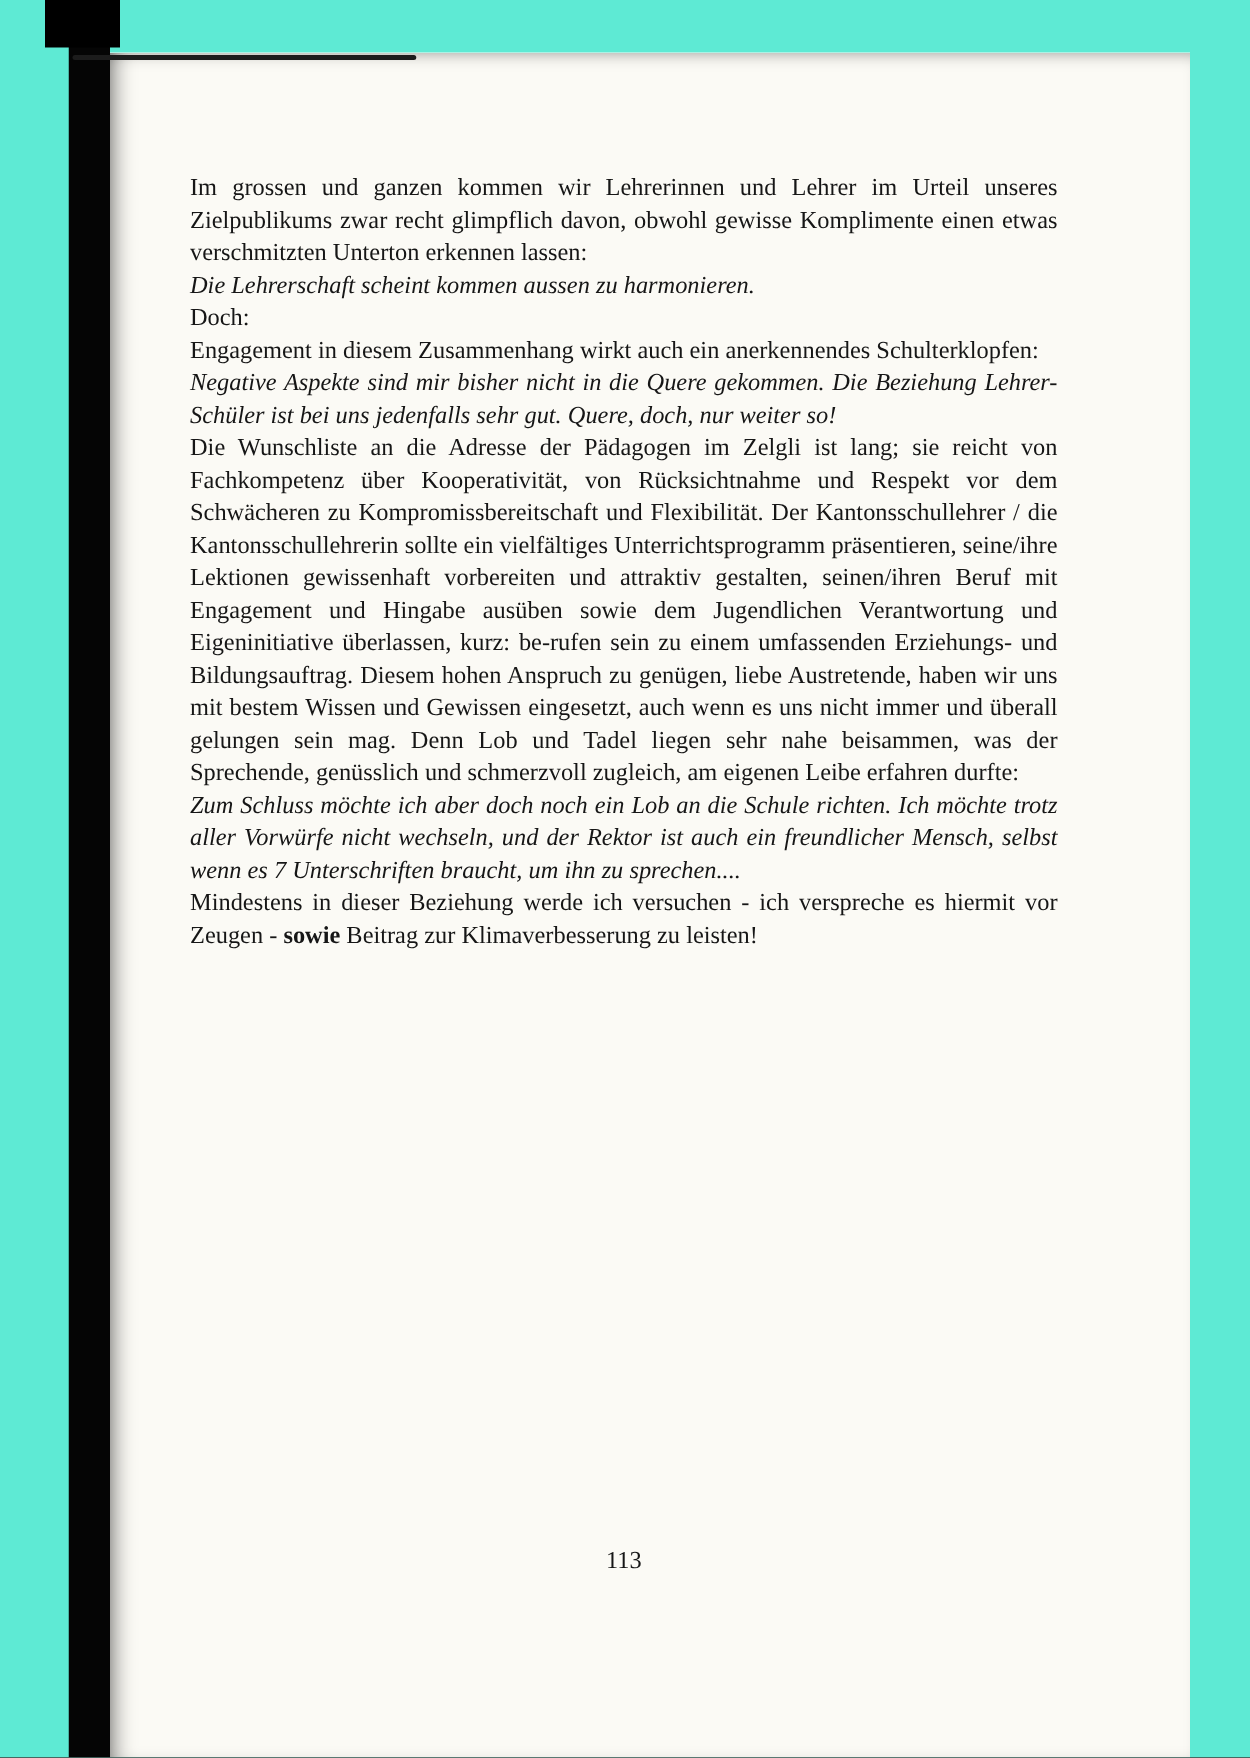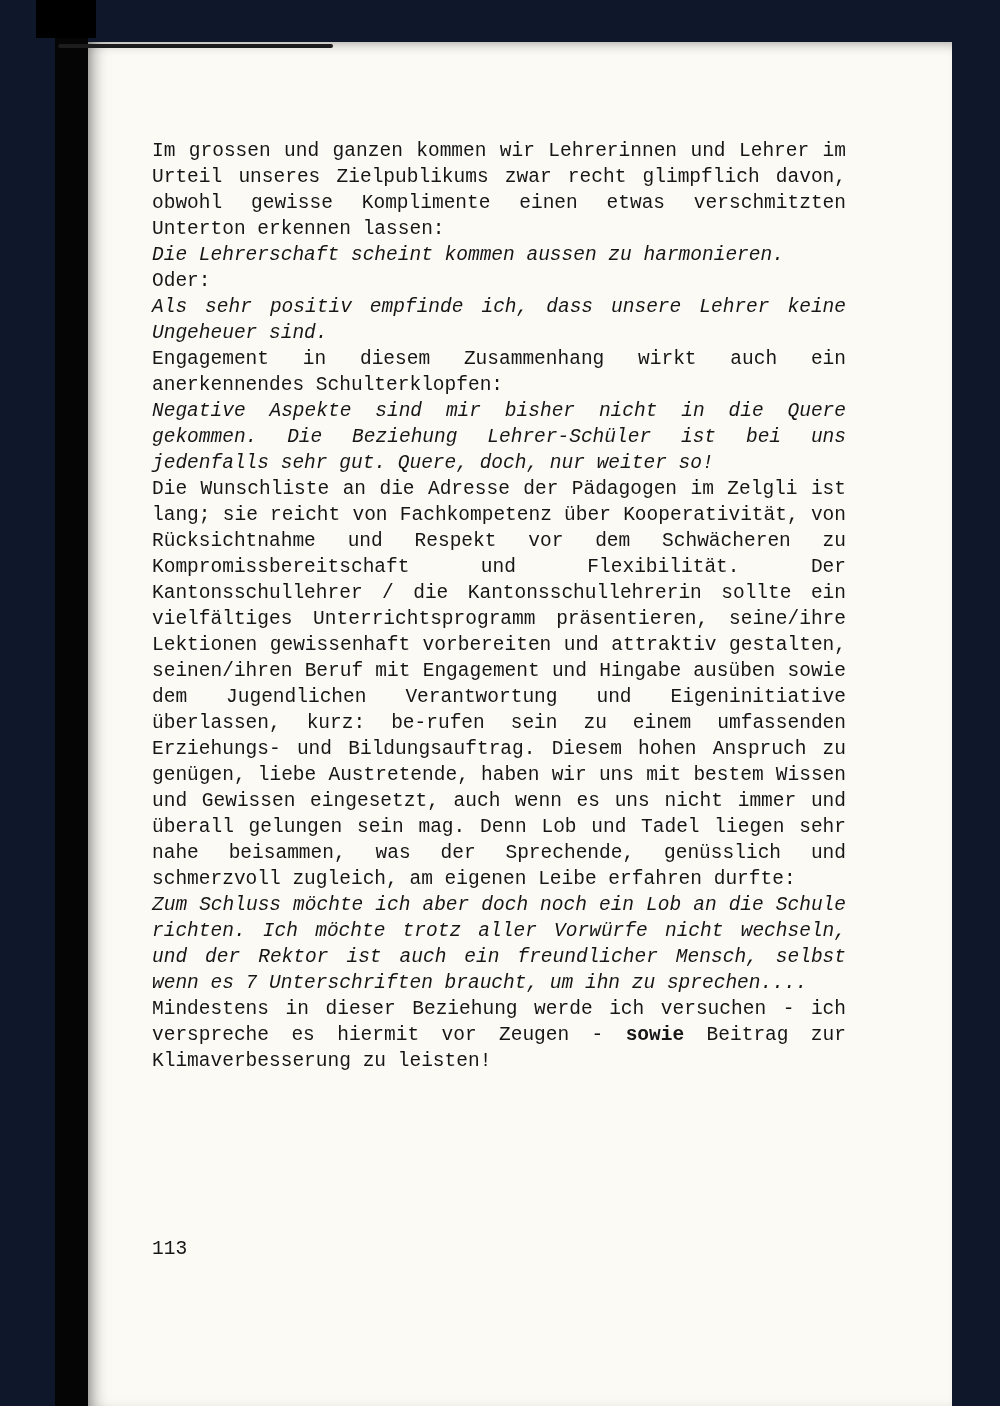--- a/index.html
+++ b/index.html
@@ -4,23 +4,23 @@
 <style>
   html, body {
     margin: 0;
     padding: 0;
     background: #000;
   }
   .canvas {
     position: relative;
     width: 1000px;
     height: 1406px;
-    background: #0f172a;
+    background: #5eead4;
     overflow: hidden;
-    font-family: Liberation Mono, monospace;
+    font-family: Liberation Serif, serif;
   }
   .scan-page {
     position: absolute;
     left: 88px;
     top: 42px;
     width: 864px;
     height: 1364px;
     background: #fbfaf5;
     box-shadow: inset 14px 0 18px -12px rgba(0,0,0,0.55),
                 inset 0 10px 14px -10px rgba(0,0,0,0.35);
@@ -68,37 +68,36 @@
     font-style: italic;
   }
   .text-block b {
     font-weight: bold;
   }
   .page-number {
     position: absolute;
     left: 64px;
     top: 1196px;
     width: 694px;
-    text-align: left;
+    text-align: center;
     font-size: 19.5px;
     color: #161616;
   }
 </style>
 </head>
 <body>
 
 <div class="canvas">
   <div class="binding-strip"></div>
   <div class="corner-artifact"></div>
   <div class="scan-page">
     <div class="text-block">
         <p>Im grossen und ganzen kommen wir Lehrerinnen und Lehrer im Urteil unseres Zielpublikums zwar recht glimpflich davon, obwohl gewisse Komplimente einen etwas verschmitzten Unterton erkennen lassen:</p>
         <p class="italic">Die Lehrerschaft scheint kommen aussen zu harmonieren.</p>
-        <p>Oder:</p>
-        <p class="italic">Als sehr positiv empfinde ich, dass unsere Lehrer keine Ungeheuer sind.</p>
+        <p>Doch:</p>
         <p>Engagement in diesem Zusammenhang wirkt auch ein anerkennendes Schulterklopfen:</p>
         <p class="italic">Negative Aspekte sind mir bisher nicht in die Quere gekommen. Die Beziehung Lehrer-Schüler ist bei uns jedenfalls sehr gut. Quere, doch, nur weiter so!</p>
         <p>Die Wunschliste an die Adresse der Pädagogen im Zelgli ist lang; sie reicht von Fachkompetenz über Kooperativität, von Rücksichtnahme und Respekt vor dem Schwächeren zu Kompromissbereitschaft und Flexibilität. Der Kantonsschullehrer / die Kantonsschullehrerin sollte ein vielfältiges Unterrichtsprogramm präsentieren, seine/ihre Lektionen gewissenhaft vorbereiten und attraktiv gestalten, seinen/ihren Beruf mit Engagement und Hingabe ausüben sowie dem Jugendlichen Verantwortung und Eigeninitiative überlassen, kurz: be-rufen sein zu einem umfassenden Erziehungs- und Bildungsauftrag. Diesem hohen Anspruch zu genügen, liebe Austretende, haben wir uns mit bestem Wissen und Gewissen eingesetzt, auch wenn es uns nicht immer und überall gelungen sein mag. Denn Lob und Tadel liegen sehr nahe beisammen, was der Sprechende, genüsslich und schmerzvoll zugleich, am eigenen Leibe erfahren durfte:</p>
         <p class="italic">Zum Schluss möchte ich aber doch noch ein Lob an die Schule richten. Ich möchte trotz aller Vorwürfe nicht wechseln, und der Rektor ist auch ein freundlicher Mensch, selbst wenn es 7 Unterschriften braucht, um ihn zu sprechen....</p>
         <p>Mindestens in dieser Beziehung werde ich versuchen - ich verspreche es hiermit vor Zeugen - <b>sowie</b> Beitrag zur Klimaverbesserung zu leisten!</p>
       </div>
     <div class="page-number">113</div>
   </div>
   <div class="top-edge-artifact"></div>
 </div>

